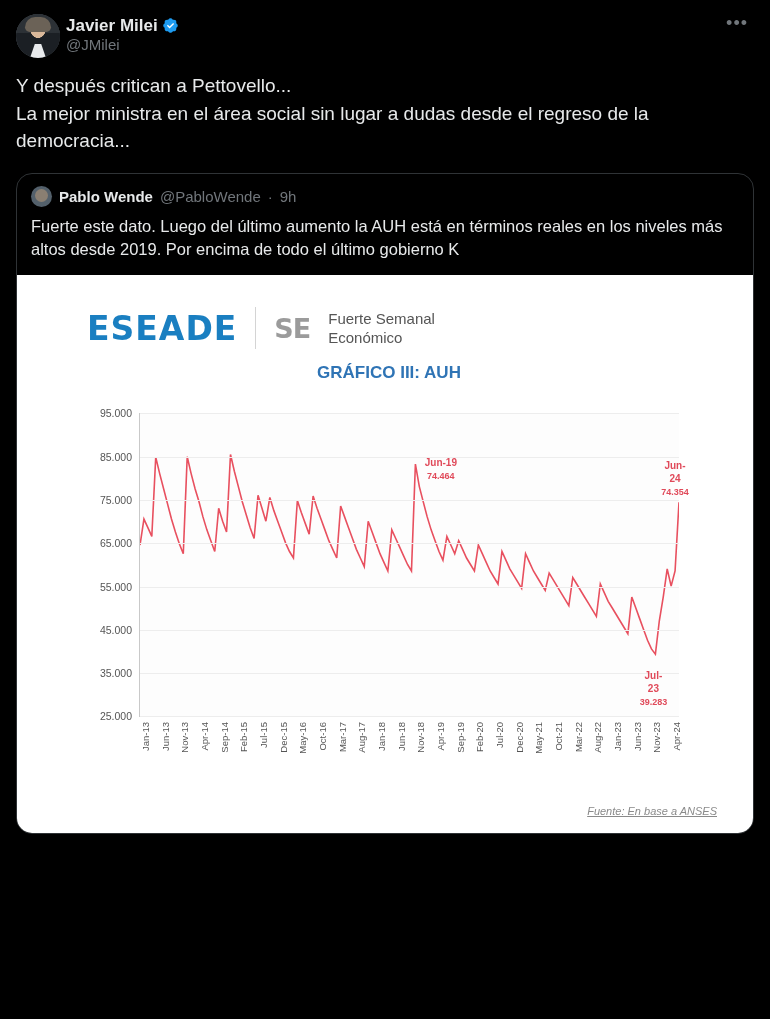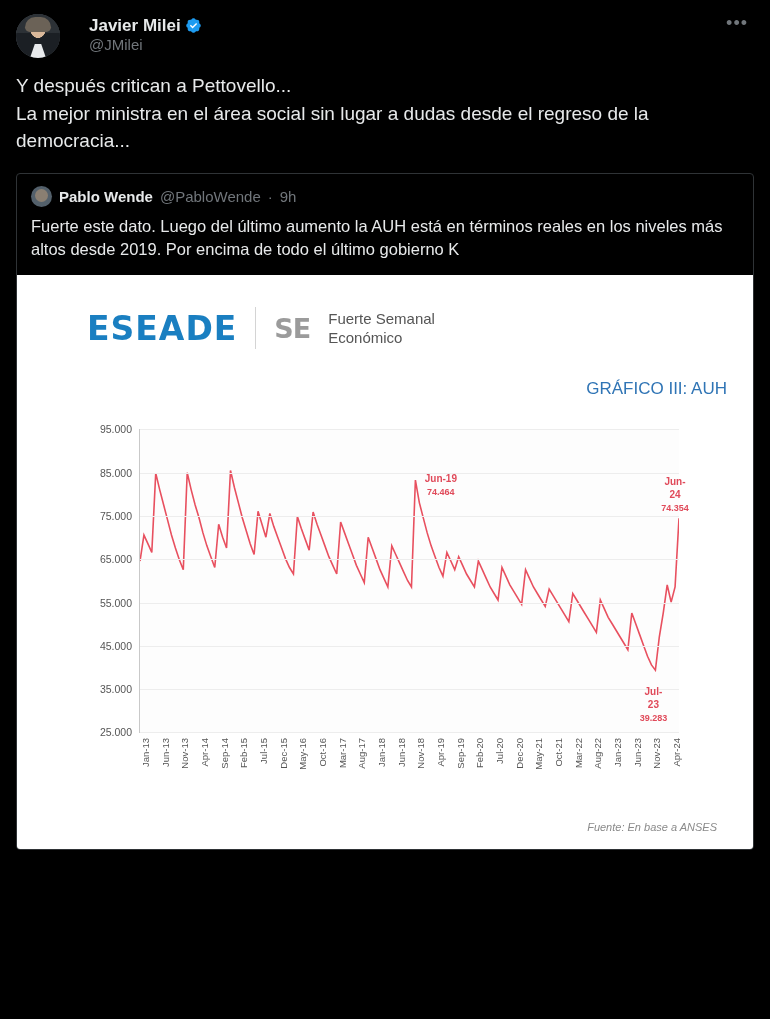--- a/index.html
+++ b/index.html
@@ -13,21 +13,21 @@
     height: 1019px;
     overflow: hidden;
     color: #e7e9ea;
   }
   .tweet {
     padding: 14px 16px 0 16px;
   }
   .tweet-header {
     display: flex;
     align-items: flex-start;
-    gap: 29px;
+    gap: 6px;
   }
   .avatar {
     width: 44px; height: 44px;
     border-radius: 50%;
     background: #4a5259;
     flex: 0 0 44px;
     overflow: hidden;
     position: relative;
   }
   .avatar .face {
@@ -83,21 +83,21 @@
   .tweet-text {
     font-size: 19px;
     line-height: 1.45;
     color: #e7e9ea;
     margin: 14px 0 0 0;
     white-space: pre-line;
   }
   .quote {
     margin: 18px 16px 0 16px;
     border: 1px solid #2f3336;
-    border-radius: 4px;
+    border-radius: 16px;
     overflow: hidden;
     background: #000;
   }
   .quote-head {
     display: flex;
     align-items: center;
     gap: 7px;
     padding: 12px 14px 0 14px;
   }
   .q-avatar {
@@ -153,25 +153,25 @@
     color: #9b9b9b;
     letter-spacing: -1px;
     font-family: "DejaVu Sans", sans-serif;
   }
   .se-text {
     font-size: 15px;
     color: #555;
     line-height: 1.3;
   }
   .chart-title {
-    text-align: right;
+    text-align: center;
     color: #2f74b5;
     font-size: 17px;
-    font-weight: normal;
-    margin-top: 24px;
+    font-weight: bold;
+    margin-top: 8px;
   }
   .chart-sub {
     text-align: center;
     color: #2f74b5;
     font-size: 12px;
     margin-top: 10px;
   }
   .plot-wrap {
     position: relative;
     margin: 22px 0 0 0;
@@ -214,20 +214,21 @@
     line-height: 1.35;
     font-weight: bold;
   }
   .annot .small { font-size: 10px; }
   .source {
     text-align: right;
     font-size: 11px;
     font-style: italic;
     color: #8a8a8a;
     padding: 10px 10px 0 0;
+    text-decoration: underline;
   }
 </style>
 </head>
 <body>
 
 <div class="tweet">
   <div class="tweet-header">
     <div class="avatar">
       <div class="face"></div>
       <div class="hair"></div>

